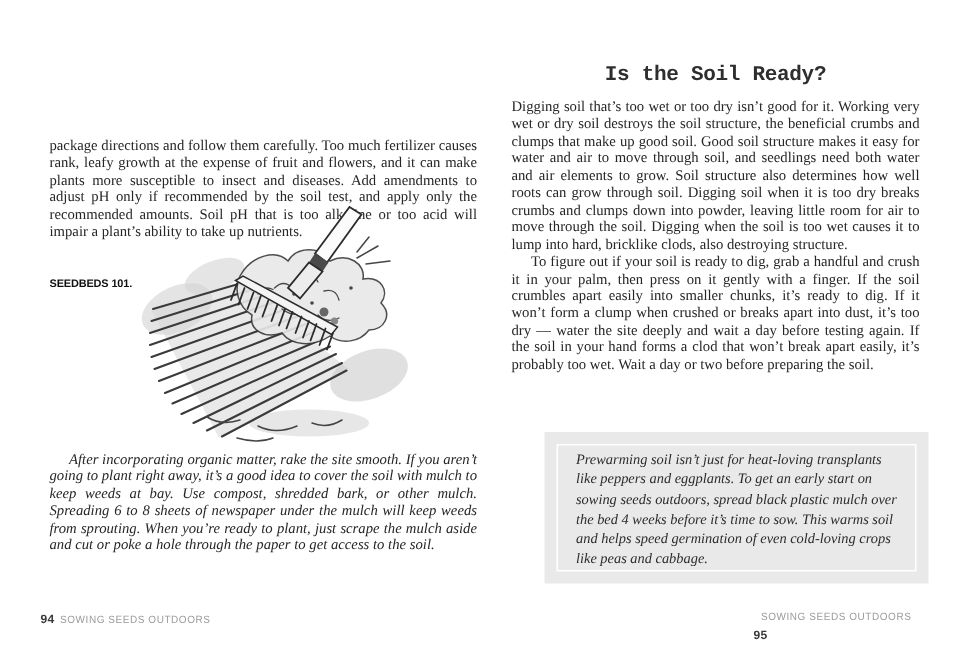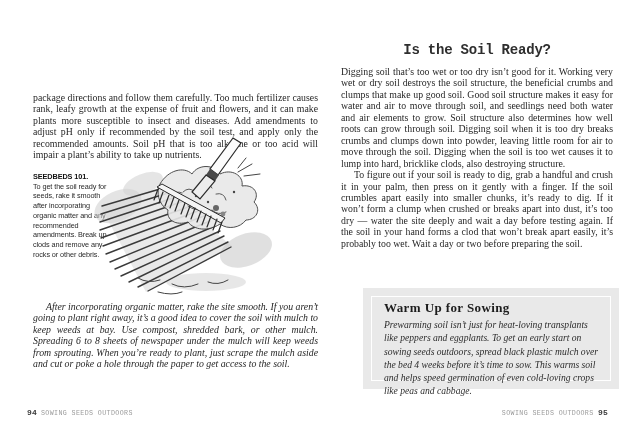--- a/index.html
+++ b/index.html
@@ -22,21 +22,21 @@
     color: #262626;
   }
   .bodycopy p { margin: 0; }
   .indent { text-indent: 13px; }
 
   
   .lp-para1 { left: 33px; top: 51px;  width: 285px; margin-top: 41px; }
   .lp-para2 { left: 33px; top: 301px; width: 285px; font-style: italic; }
 
   .sidebar {
-    left: 33px; top: 172px; width: 74px;
+    left: 33px; top: 184px; width: 74px;
     font-family: "Liberation Sans", "DejaVu Sans", sans-serif;
     font-size: 7.3px; line-height: 9.7px;
     color: #2a2a2a;
     letter-spacing: -0.1px;
   }
   .sidebar .sb-title { font-weight: bold; color: #111; }
 
   .illo { left: 88px; top: 132px; width: 236px; height: 176px; }
 
   
@@ -76,24 +76,24 @@
     color: #2c2c2c;
     text-align: left;
   }
 
   
   .footer {
     top: 408px;
     display: flex;
     align-items: baseline;
     gap: 4px;
-    font-family: Liberation Mono, monospace;
+    font-family: Liberation Sans, sans-serif;
   }
   .footer-left  { left: 27px; }
-  .footer-right { right: 32px; }
+  .footer-right { right: 32px; flex-direction: column; }
   .pagenum {
     font-weight: bold;
     font-size: 8px;
     color: #3a3a3a;
     letter-spacing: 0.2px;
   }
   .runhead {
     font-size: 7px;
     color: #9b9b9b;
     letter-spacing: 0.4px;
@@ -104,21 +104,20 @@
 </style>
 </head>
 <body>
 
 <div class="abs bodycopy lp-para1">
   <p>package directions and follow them carefully. Too much fertilizer causes rank, leafy growth at the expense of fruit and flowers, and it can make plants more susceptible to insect and diseases. Add amendments to adjust pH only if recommended by the soil test, and apply only the recommended amounts. Soil pH that is too alkaline or too acid will impair a plant’s ability to take up nutrients.</p>
 </div>
 
 <div class="abs sidebar">
   <div class="sb-title">SEEDBEDS 101.</div>
-  <div class="sb-body">To get the soil ready for seeds, rake it smooth after incorporating organic matter and any recommended amendments. Break up clods and remove any rocks or other debris.</div>
 </div>
 
 <svg class="abs illo" viewBox="0 0 236 176" aria-hidden="true">
 
   <g>
     <ellipse cx="30" cy="74" rx="25" ry="15" fill="#c9c9c9" opacity="0.5" transform="rotate(-25 30 74)"></ellipse>
     <ellipse cx="55" cy="52" rx="21" ry="10" fill="#d4d4d4" opacity="0.6" transform="rotate(-22 55 52)"></ellipse>
     <polygon points="13,75 73,56 144,114 58,160" fill="#d7d7d7" opacity="0.55"></polygon>
     <ellipse cx="158" cy="118" rx="27" ry="16" fill="#c7c7c7" opacity="0.55" transform="rotate(-20 158 118)"></ellipse>
     <ellipse cx="118" cy="150" rx="40" ry="9" fill="#cfcfcf" opacity="0.5"></ellipse>
@@ -206,21 +205,20 @@
 
 <div class="abs rp-heading">Is the Soil Ready?</div>
 
 <div class="abs bodycopy rp-body">
   <p>Digging soil that’s too wet or too dry isn’t good for it. Working very wet or dry soil destroys the soil structure, the beneficial crumbs and clumps that make up good soil. Good soil structure makes it easy for water and air to move through soil, and seedlings need both water and air elements to grow. Soil structure also determines how well roots can grow through soil. Digging soil when it is too dry breaks crumbs and clumps down into powder, leaving little room for air to move through the soil. Digging when the soil is too wet causes it to lump into hard, bricklike clods, also destroying structure.</p>
   <p class="indent">To figure out if your soil is ready to dig, grab a handful and crush it in your palm, then press on it gently with a finger. If the soil crumbles apart easily into smaller chunks, it’s ready to dig. If it won’t form a clump when crushed or breaks apart into dust, it’s too dry — water the site deeply and wait a day before testing again. If the soil in your hand forms a clod that won’t break apart easily, it’s probably too wet. Wait a day or two before preparing the soil.</p>
 </div>
 
 <div class="abs sowing-box">
   <div class="inner">
-    <div class="box-title">Warm Up for Sowing</div>
     <div class="box-body">Prewarming soil isn’t just for heat-loving transplants like peppers and eggplants. To get an early start on sowing seeds outdoors, spread black plastic mulch over the bed 4 weeks before it’s time to sow. This warms soil and helps speed germination of even cold-loving crops like peas and cabbage.</div>
   </div>
 </div>
 
 <div class="abs footer footer-right">
   <span class="runhead">SOWING SEEDS OUTDOORS</span>
   <span class="pagenum">95</span>
 </div>
 
 </body></html>

